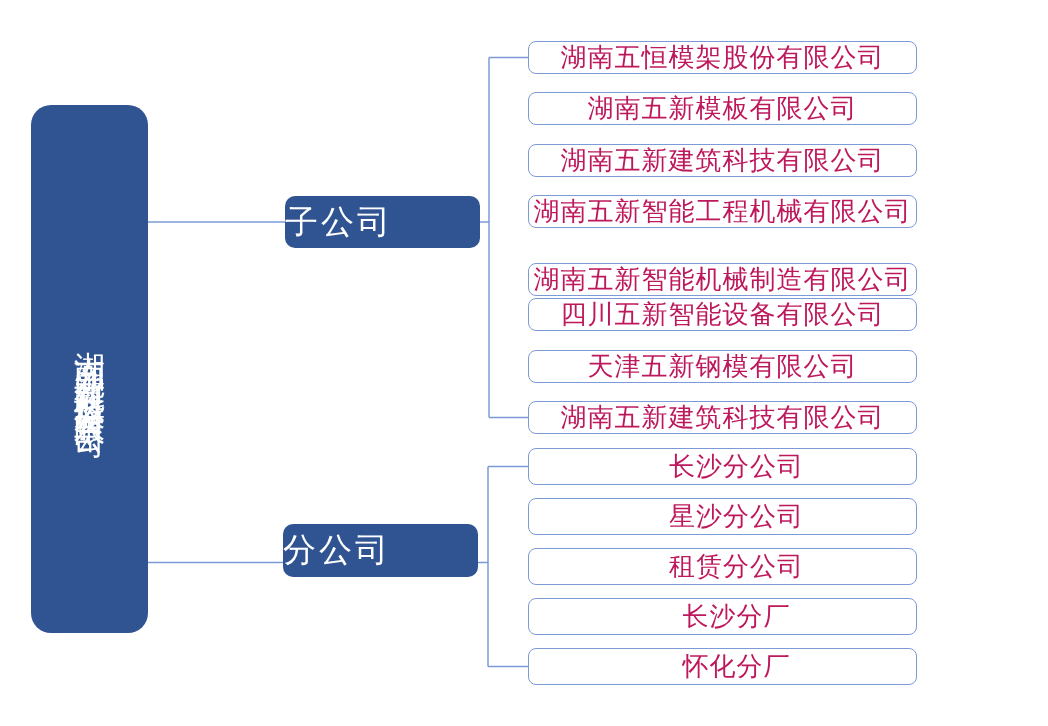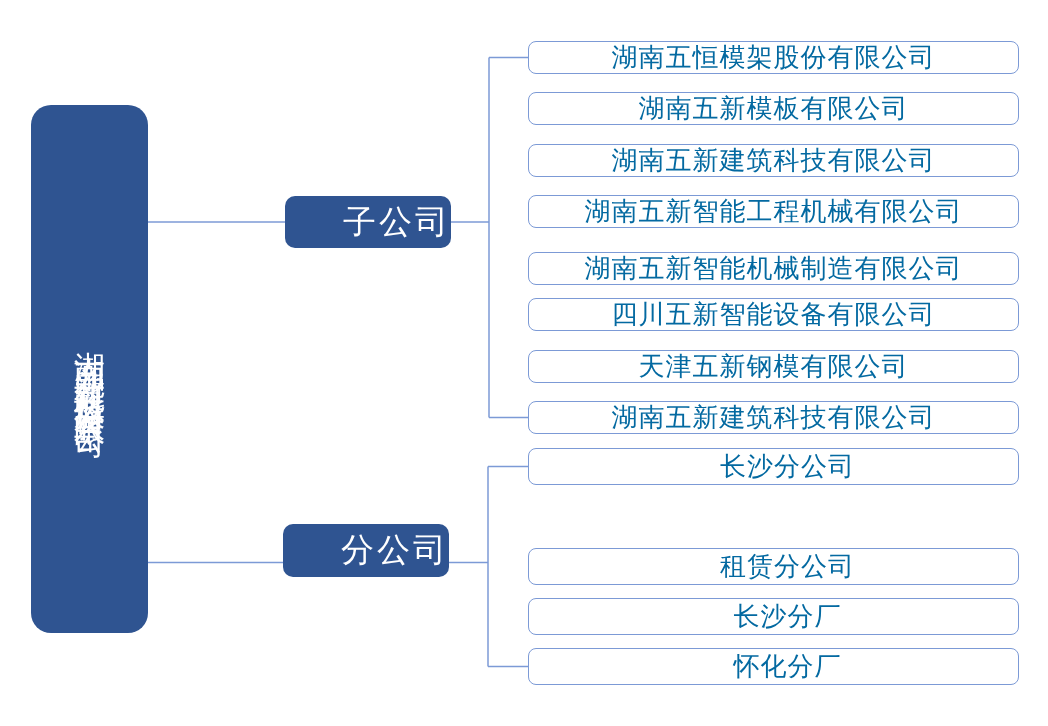--- a/index.html
+++ b/index.html
@@ -35,44 +35,44 @@
     writing-mode: vertical-rl;
     text-orientation: upright;
     color: #ffffff;
     font-size: 31px;
     letter-spacing: 6px;
     line-height: 1;
     white-space: nowrap;
   }
   .group-node {
     position: absolute;
-    width: 166px;
+    width: 195px;
     background: #2F5491;
     border-radius: 10px;
     display: flex;
     align-items: center;
-    justify-content: flex-end;
+    justify-content: flex-start;
     color: #ffffff;
     font-size: 33px;
     letter-spacing: 3px;
   }
   .group-node.subsidiaries { left: 285px; top: 196px; height: 52px; }
   .group-node.branches     { left: 283px; top: 524px; height: 53px; }
   .leaf {
     position: absolute;
     left: 528px;
-    width: 491px;
+    width: 389px;
     background: #ffffff;
     border: 1.5px solid #7C9AD6;
     border-radius: 8px;
     box-sizing: border-box;
     display: flex;
     align-items: center;
     justify-content: center;
-    color: #0369a1;
+    color: #be185d;
     font-size: 26px;
     letter-spacing: 1px;
     white-space: nowrap;
   }
   .leaf.sub    { height: 33px; }
   .leaf.branch { height: 37px; padding-left: 28px; }
 </style>
 </head>
 <body>
 
@@ -114,36 +114,39 @@
   </div>
   <div class="leaf sub" style="top:92px">
     <span>湖南五新模板有限公司</span>
   </div>
   <div class="leaf sub" style="top:195px">
     <span>湖南五新智能工程机械有限公司</span>
   </div>
   <div class="leaf sub" style="top:144px">
     <span>湖南五新建筑科技有限公司</span>
   </div>
-  <div class="leaf sub" style="top:252px">
+  <div class="leaf sub" style="top:263px">
     <span>湖南五新智能机械制造有限公司</span>
   </div>
   <div class="leaf sub" style="top:298px">
     <span>四川五新智能设备有限公司</span>
   </div>
   <div class="leaf sub" style="top:350px">
     <span>天津五新钢模有限公司</span>
   </div>
   <div class="leaf sub" style="top:401px">
     <span>湖南五新建筑科技有限公司</span>
   </div>
 
   <div class="leaf branch" style="top:448px">
     <span>长沙分公司</span>
   </div>
+  <div class="leaf branch" style="top:498px">
+    <span>星沙分公司</span>
+  </div>
   <div class="leaf branch" style="top:548px">
     <span>租赁分公司</span>
   </div>
   <div class="leaf branch" style="top:648px">
     <span>怀化分厂</span>
   </div>
   <div class="leaf branch" style="top:598px">
     <span>长沙分厂</span>
   </div>
 

